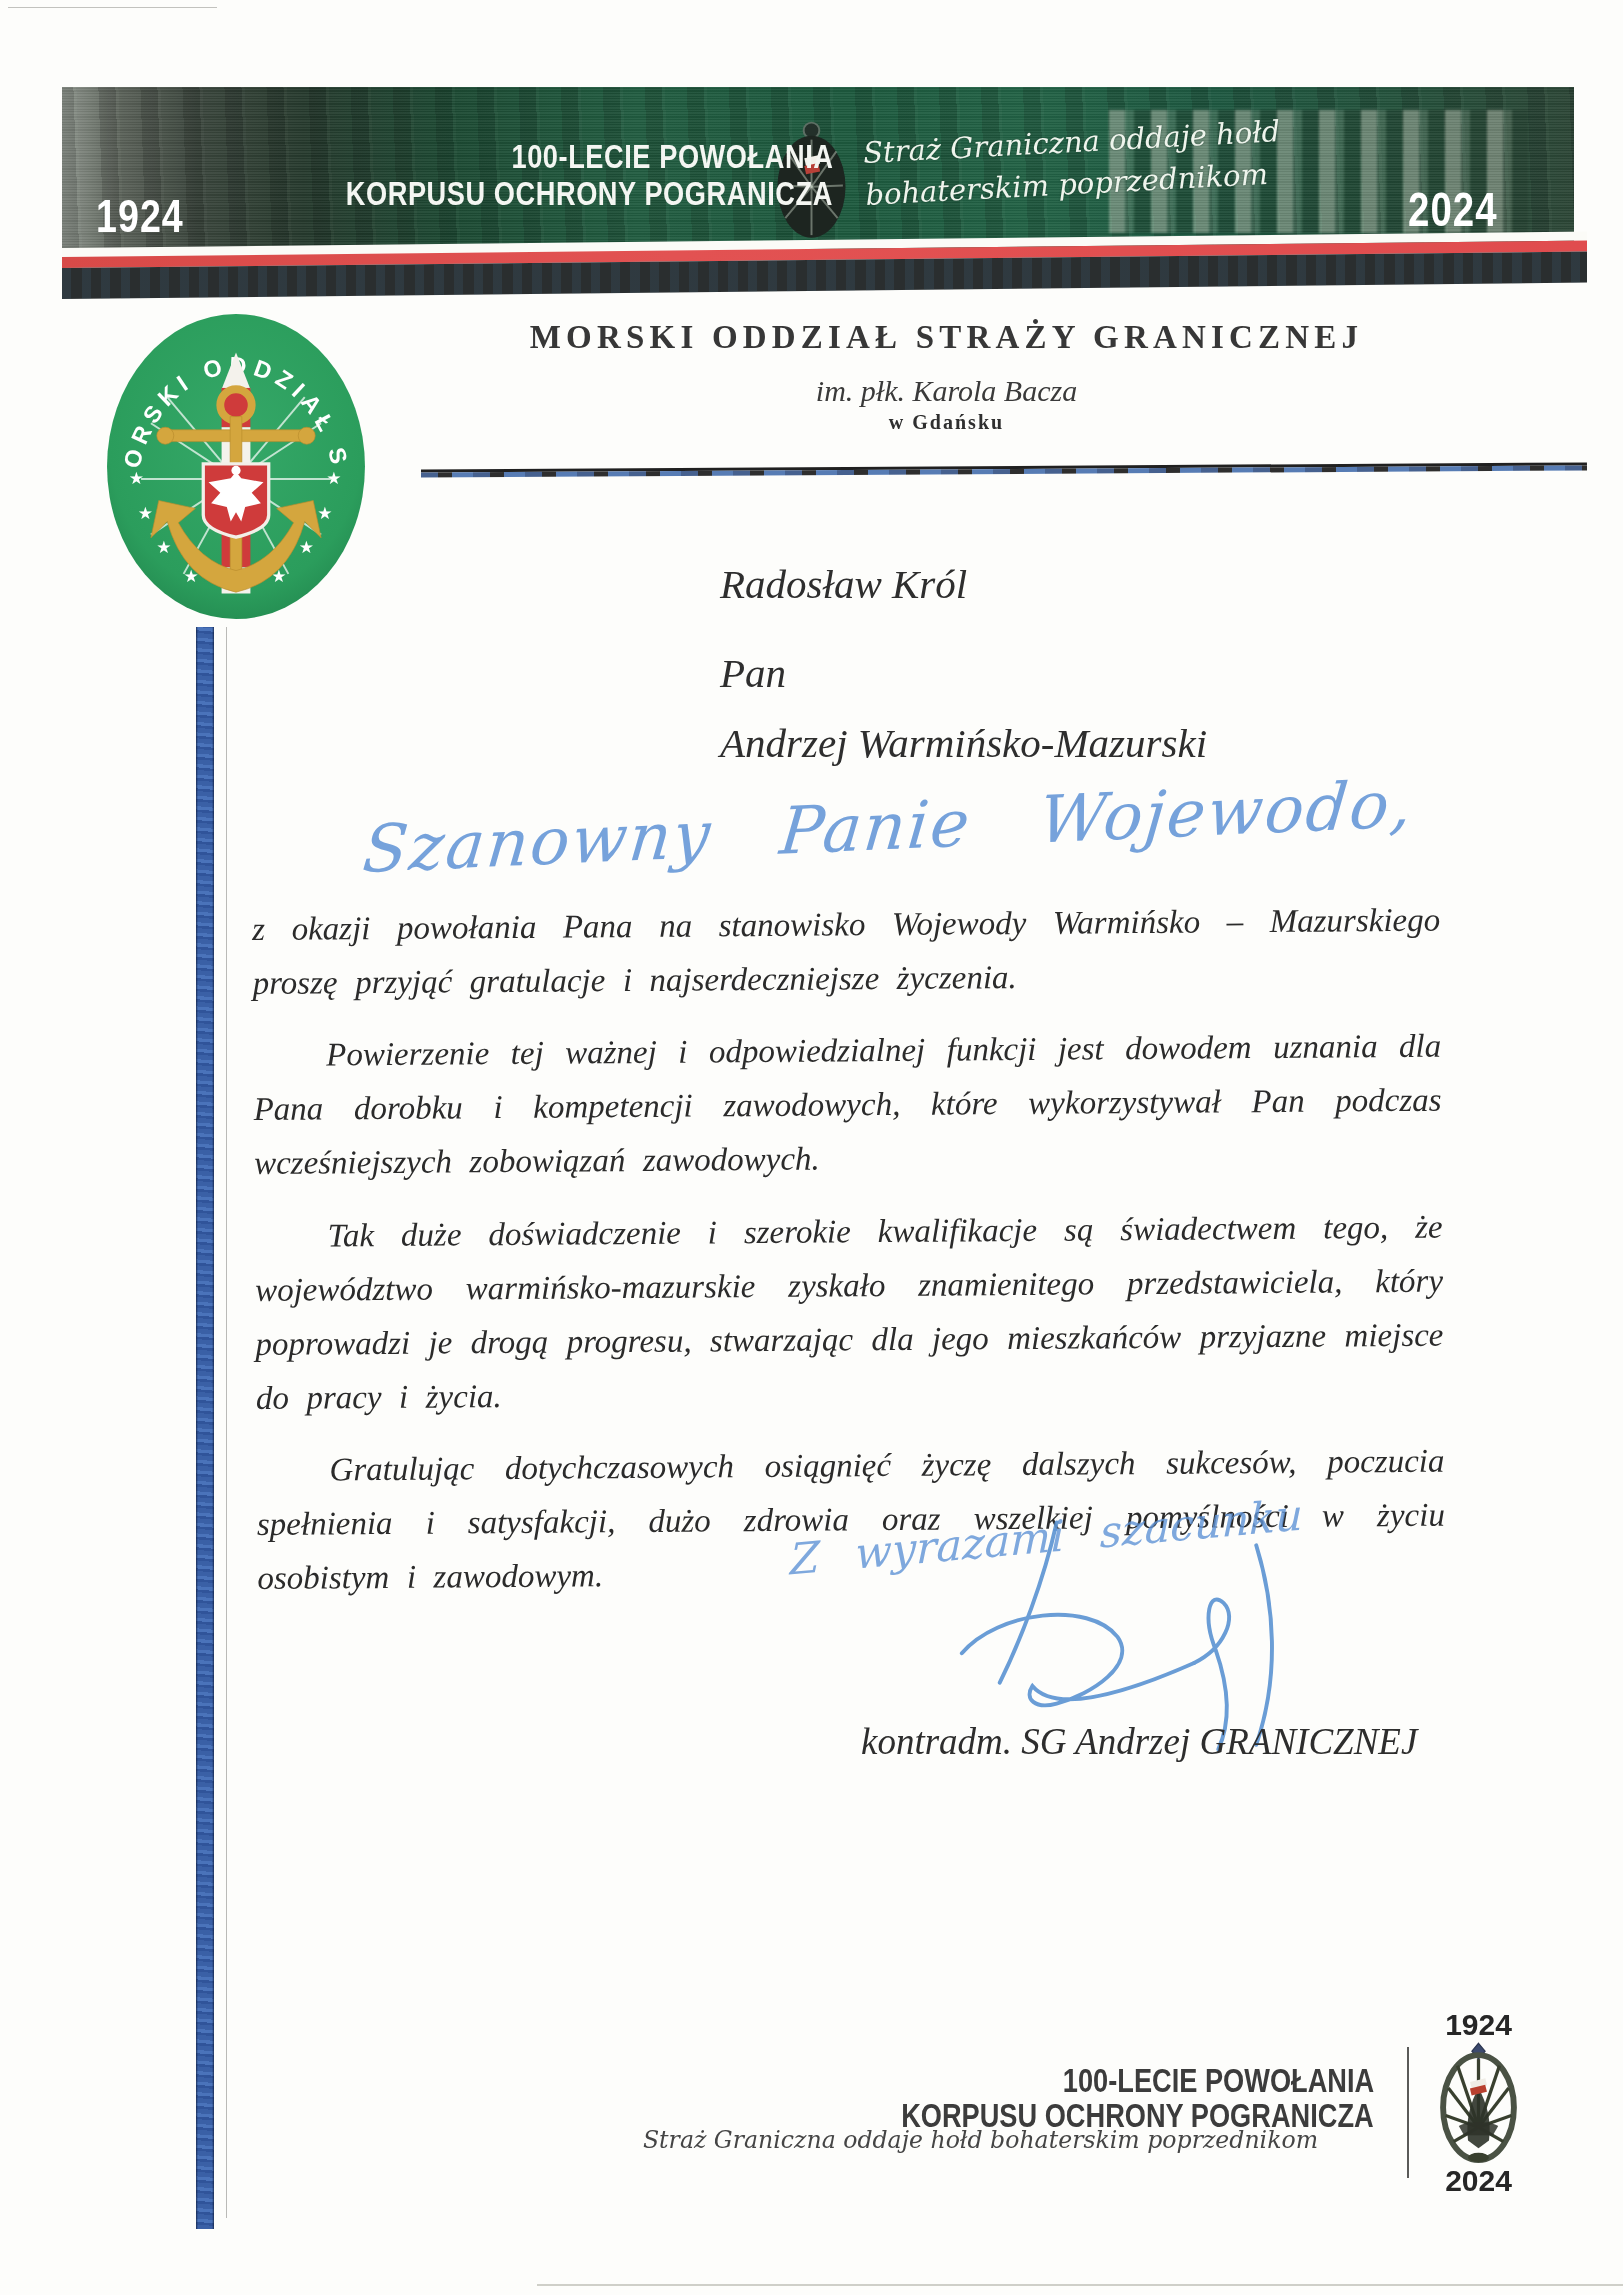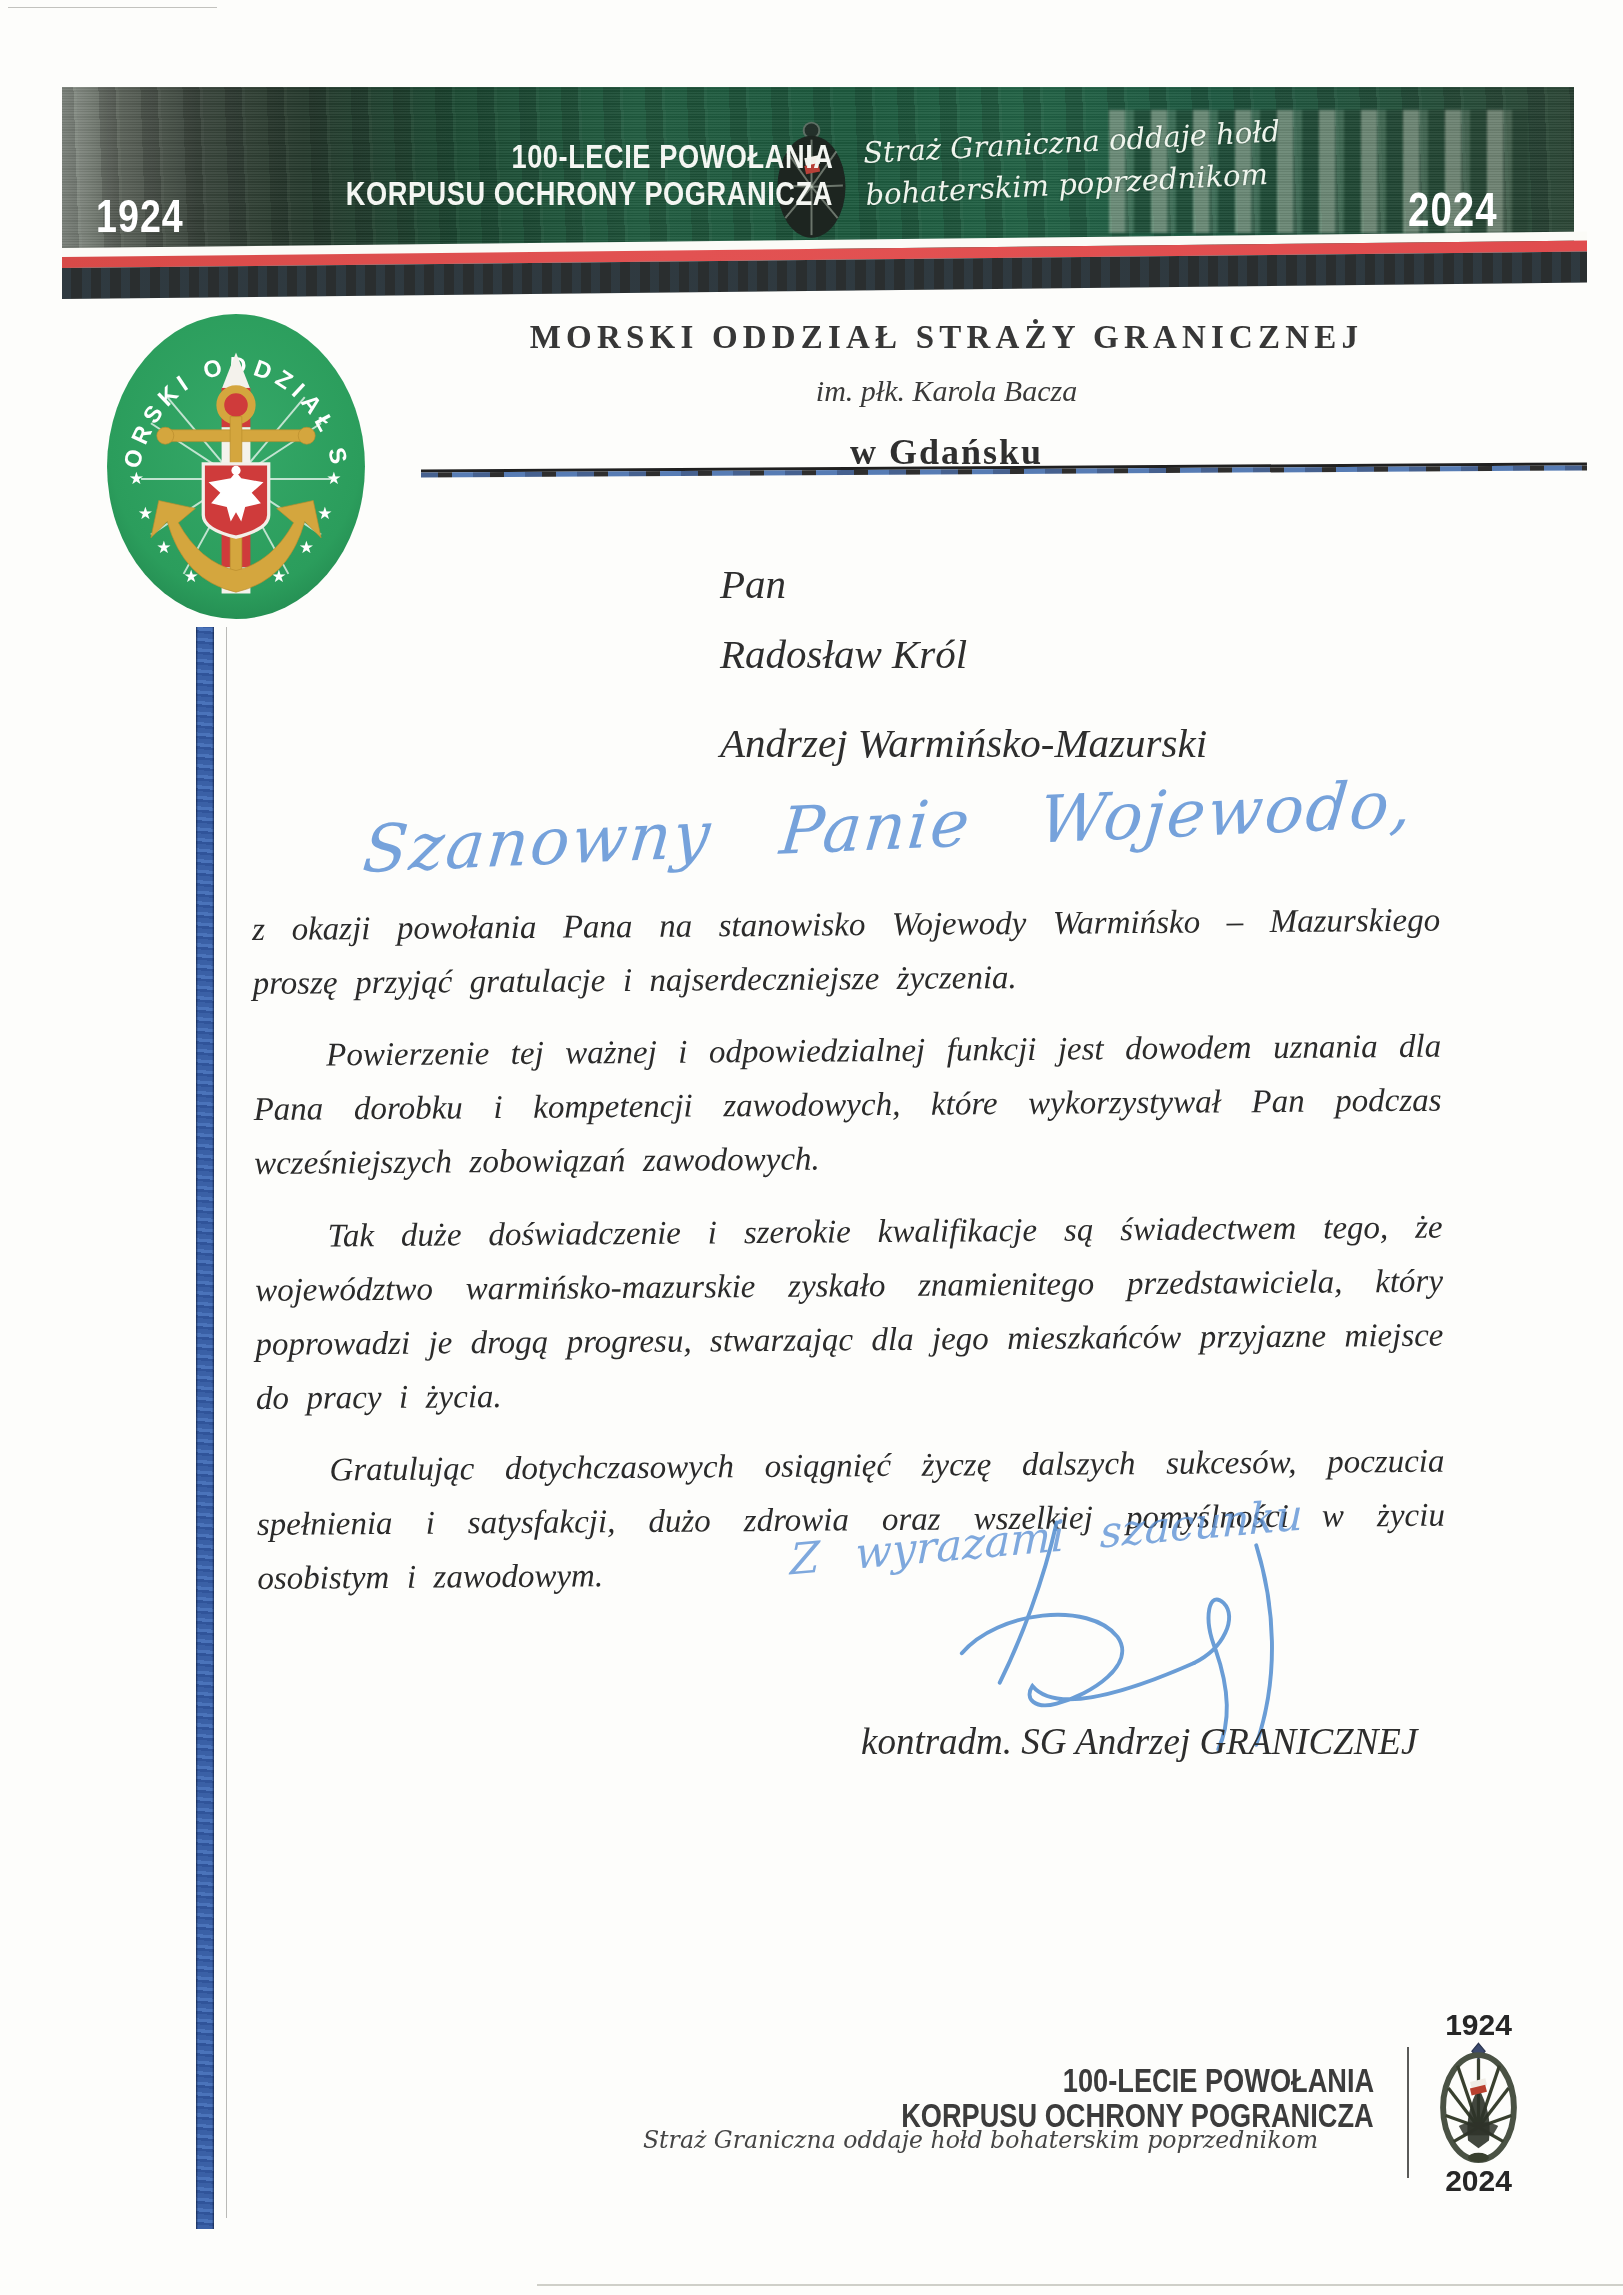--- a/index.html
+++ b/index.html
@@ -44,21 +44,21 @@
       repeating-linear-gradient(90deg,rgba(70,110,140,.18) 0 9.2px,rgba(0,0,0,0) 9.2px 19.6px),
       #2a2e2f;}
 
   
   .left-emblem{position:absolute;left:105px;top:312px;}
 
   
   .org-header{position:absolute;left:377px;top:319px;width:1139px;text-align:center;}
   .org-line1{font-weight:bold;font-size:33px;letter-spacing:5.2px;color:#373737;}
   .org-line2{font-style:italic;font-size:30px;margin-top:18px;color:#3a3a3a;}
-  .org-line3{font-weight:bold;font-size:36px;margin-top:23px;letter-spacing:2px;color:#2f2f2f;}
+  .org-line3{font-weight:bold;font-size:20px;margin-top:3px;letter-spacing:2px;color:#2f2f2f;}
   .header-rule{position:absolute;left:421px;top:466px;width:1166px;transform:rotate(-0.35deg);}
   .header-rule .rule-a{height:2.6px;background:#202020;}
   .header-rule .rule-b{height:5.2px;margin-top:0.7px;
      background:repeating-linear-gradient(90deg,#46618f 0 17px,#2e2e2e 17px 31px,#577cb4 31px 52px);}
 
   
   .blue-stripe{position:absolute;left:196px;top:627px;width:17.7px;height:1602px;
      background:repeating-linear-gradient(5deg,#3a60a6 0 4.6px,#30549a 4.6px 7.2px,#4a73ba 7.2px 10.5px);
      box-shadow:inset 1.3px 0 0 rgba(15,25,55,.55), inset -1.3px 0 0 rgba(15,25,55,.55);}
   .thin-line{position:absolute;left:226px;top:627px;width:1.3px;height:1591px;background:#a3a3a0;opacity:.75;}
@@ -213,22 +213,22 @@
   </div>
   <div class="header-rule">
     <div class="rule-a"></div>
     <div class="rule-b"></div>
   </div>
 
   <div class="blue-stripe"></div>
   <div class="thin-line"></div>
 
   <div class="recipient">
+    <div class="r-line r2">Radosław Król</div>
     <div class="r-line r1">Pan</div>
-    <div class="r-line r2">Radosław Król</div>
     <div class="r-line r3">Andrzej Warmińsko-Mazurski</div>
   </div>
 
   <div class="hw hw-greeting">Szanowny Panie Wojewodo,</div>
 
   <div class="letter-body">
     <p>z okazji powołania Pana na stanowisko Wojewody Warmińsko – Mazurskiego proszę przyjąć gratulacje i najserdeczniejsze życzenia.</p>
     <p class="indent">Powierzenie tej ważnej i odpowiedzialnej funkcji jest dowodem uznania dla Pana dorobku i kompetencji zawodowych, które wykorzystywał Pan podczas wcześniejszych zobowiązań zawodowych.</p>
     <p class="indent">Tak duże doświadczenie i szerokie kwalifikacje są świadectwem tego, że województwo warmińsko-mazurskie zyskało znamienitego przedstawiciela, który poprowadzi je drogą progresu, stwarzając dla jego mieszkańców przyjazne miejsce do pracy i życia.</p>
     <p class="indent">Gratulując dotychczasowych osiągnięć życzę dalszych sukcesów, poczucia spełnienia i satysfakcji, dużo zdrowia oraz wszelkiej pomyślności w życiu osobistym i zawodowym.</p>

